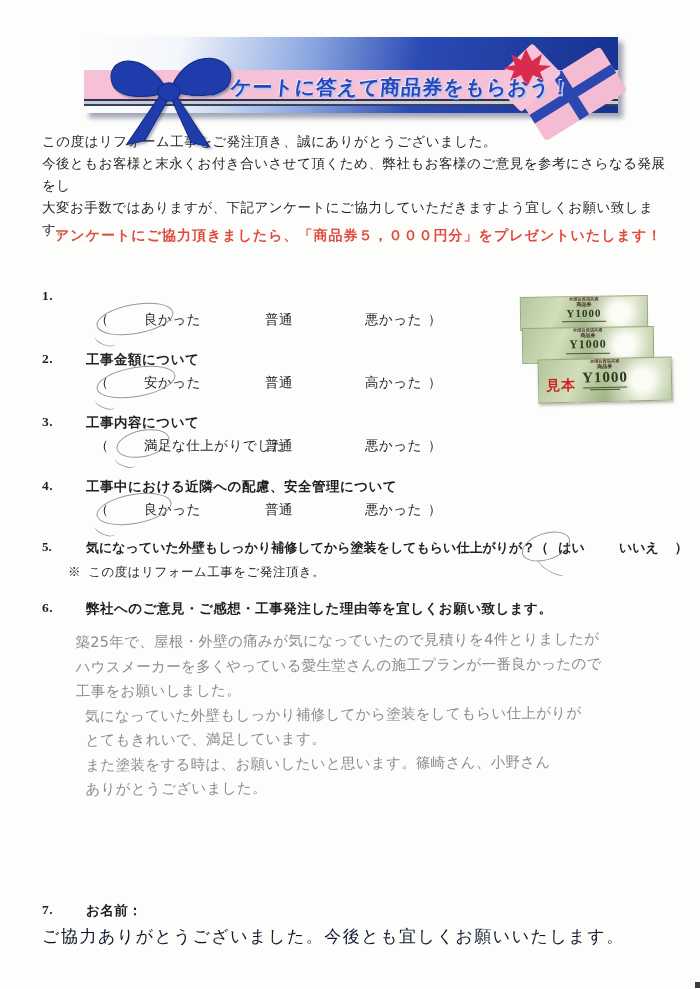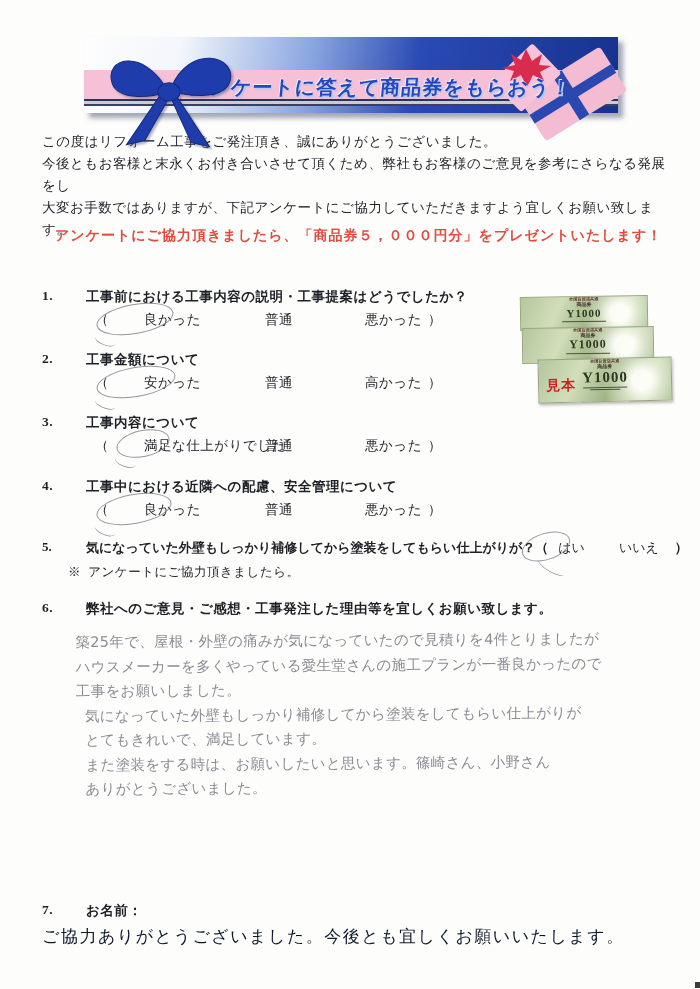--- a/index.html
+++ b/index.html
@@ -41,21 +41,21 @@
   .q-row { position:absolute; left:42px; display:flex; font-size:13.5px; font-weight:600;
     letter-spacing:.5px; color:#1e2025; white-space:nowrap; }
   .q-num { width:44px; }
   .opts { position:absolute; left:42px; height:20px; font-size:13.5px; color:#24262b;
     letter-spacing:.5px; width:620px; }
   .opts span { position:absolute; top:0; white-space:nowrap; }
   .o-open { left:53px; } .o-a { left:66px;margin-left:36px; } .o-b { left:223px; } .o-c { left:323px; } .o-close { left:386px; }
   .q5-row { position:absolute; left:42px; top:539px; display:flex; font-size:13px; font-weight:600;
     white-space:nowrap; color:#1e2025; }
   .q5-row .gap-s { width:10px; } .q5-row .gap-m { width:34px; } .q5-row .gap-e { width:16px; }
-  .q5-opt { font-weight:normal;text-align:center; }
+  .q5-opt { font-weight:bold;text-align:center; }
   .q-note { position:absolute; left:68px; top:564px; font-size:12.5px; letter-spacing:.5px; color:#25272c; }
 
   
   .circle { position:absolute; border:1.6px solid rgba(130,130,142,.85); border-radius:50%; z-index:6; }
   .circle::after { content:""; position:absolute; left:-6px; bottom:-7px; width:22px; height:10px;
     border-bottom:1.5px solid rgba(130,130,142,.8); transform:rotate(32deg); border-radius:50%; }
   .c1 { left:96px; top:304px; width:78px; height:30px; transform:rotate(-10deg); }
   .c2 { left:96px; top:367px; width:80px; height:30px; transform:rotate(-10deg); }
   .c3 { left:116px; top:430px; width:54px; height:27px; transform:rotate(-12deg); }
   .c4 { left:96px; top:494px; width:76px; height:30px; transform:rotate(-10deg); }
@@ -128,21 +128,20 @@
 
   <div class="intro">
     <div>この度はリフォーム工事をご発注頂き、誠にありがとうございました。</div>
     <div>今後ともお客様と末永くお付き合いさせて頂くため、弊社もお客様のご意見を参考にさらなる発展をし</div>
     <div>大変お手数ではありますが、下記アンケートにご協力していただきますよう宜しくお願い致します。</div>
   </div>
   <div class="promo">アンケートにご協力頂きましたら、「商品券５，０００円分」をプレゼントいたします！</div>
 
   <div class="q-row" style="top:288px">
     <span class="q-num">1.</span>
-    <span>工事前における工事内容の説明・工事提案はどうでしたか？</span>
   </div>
   <div class="opts" style="top:311px">
     <span class="o-open">（</span>
     <span class="o-a">良かった</span>
     <span class="o-b">普通</span>
     <span class="o-c">悪かった</span>
     <span class="o-close">）</span>
   </div>
   <div class="circle c1"></div>
 
@@ -191,21 +190,21 @@
     <span>（</span>
     <span class="gap-s"></span>
     <span class="q5-opt">はい</span>
     <span class="gap-m"></span>
     <span class="q5-opt">いいえ</span>
     <span class="gap-e"></span>
     <span>）</span>
   </div>
   <div class="circle c5"></div>
   <div class="q-note">
-    <span>※</span>&nbsp;&nbsp;<span>アンケートにご協力頂きましたら。</span>
+    <span>※</span>&nbsp;&nbsp;<span>この度はリフォーム工事をご発注頂き。</span>
   </div>
 
   <div class="q-row" style="top:600px">
     <span class="q-num">6.</span>
     <span>弊社へのご意見・ご感想・工事発注した理由等を宜しくお願い致します。</span>
   </div>
   <div class="handwriting">
     <div>築25年で、屋根・外壁の痛みが気になっていたので見積りを4件とりましたが</div>
     <div>ハウスメーカーを多くやっている愛生堂さんの施工プランが一番良かったので</div>
     <div>工事をお願いしました。</div>

